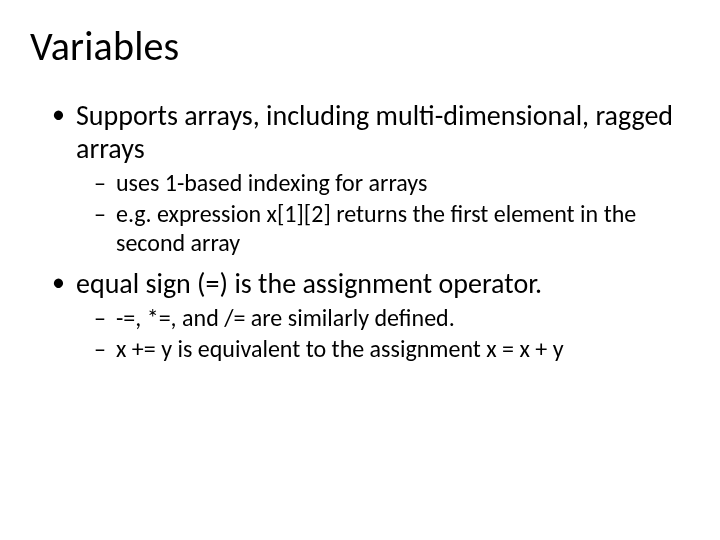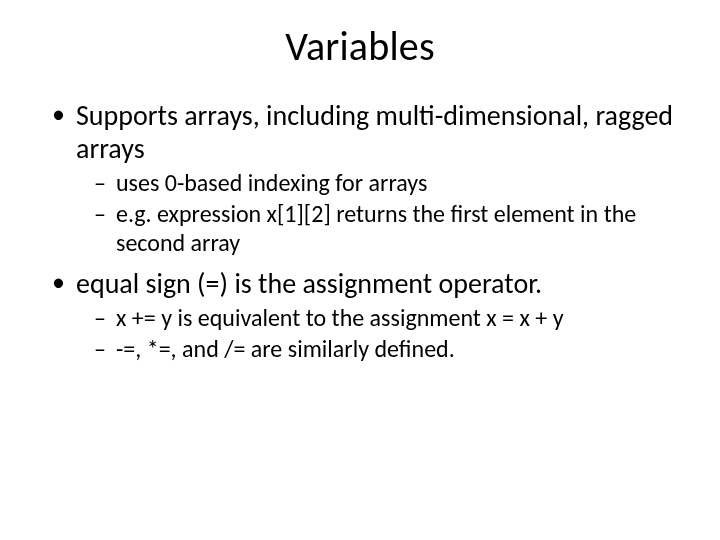--- a/index.html
+++ b/index.html
@@ -11,21 +11,20 @@
     font-family: Calibri, "Segoe UI", Arial, sans-serif;
     color: #000000;
   }
   .slide {
     box-sizing: border-box;
     width: 720px;
     height: 540px;
     padding: 18px 30px 30px 30px;
   }
   .title {
-    text-align: center;
     font-size: 40px;
     font-weight: 400;
     margin: 4px 0 28px 0;
     letter-spacing: 0.2px;
   }
   ul.level1 {
     list-style: none;
     margin: 10px;
     padding: 0 4px 0 8px;
   }
@@ -67,32 +66,32 @@
 <body>
 
 <div class="slide">
   <div class="title">Variables</div>
 
   <ul class="level1">
     <li>
       <span>Supports arrays, including multi-dimensional, ragged arrays</span>
       <ul class="level2">
         <li>
-          <span>uses 0-based indexing for arrays</span>
+          <span>uses 1-based indexing for arrays</span>
         </li>
         <li>
           <span>e.g. expression x[1][2] returns the first element in the second array</span>
         </li>
       </ul>
     </li>
     <li>
       <span>equal sign (=) is the assignment operator.</span>
       <ul class="level2">
         <li>
-          <span>x += y is equivalent to the assignment x = x + y</span>
+          <span>-=, *=, and /= are similarly defined.</span>
         </li>
         <li>
-          <span>-=, *=, and /= are similarly defined.</span>
+          <span>x += y is equivalent to the assignment x = x + y</span>
         </li>
       </ul>
     </li>
   </ul>
 </div>
 
 </body></html>

